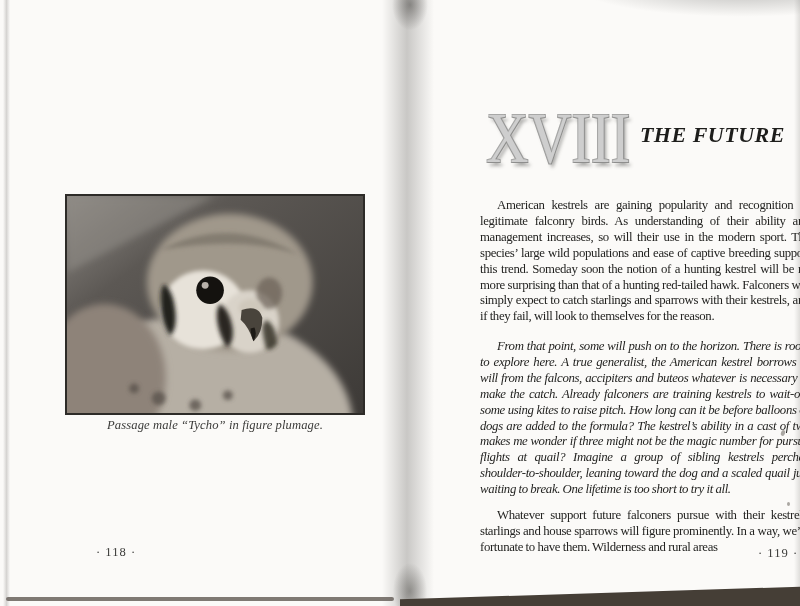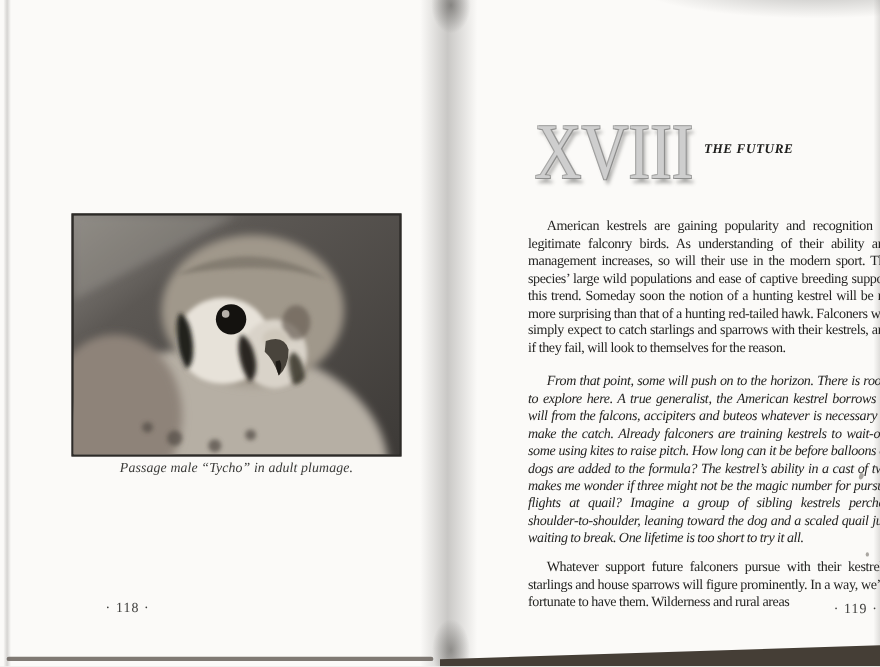--- a/index.html
+++ b/index.html
@@ -74,21 +74,21 @@
     color:#cecece;
     transform:scaleX(.82);transform-origin:left center;
     margin-right:-22px;
     text-shadow:
       1px 1px 0 #8e8e8d, -1px -1px 0 #a8a8a7,
       1px -1px 0 #9b9b9a, -1px 1px 0 #9b9b9a,
       3px 4px 4px rgba(70,70,68,.45);
     white-space:nowrap;
   }
   .chapter-title{
-    font-style:italic;font-weight:bold;font-size:12px;
+    font-style:italic;font-weight:bold;font-size:22px;
     letter-spacing:.5px;color:#1d1d1b;white-space:nowrap;
     margin-top:-6px;
   }
   .body-par{
     position:absolute;left:464px;width:330px;margin:16px;
     font-size:12.8px;line-height:15.9px;
     letter-spacing:-0.35px;word-spacing:-0.3px;
     text-align:justify;text-indent:17px;color:#242422;
   }
   .par-1{top:182px;}
@@ -152,21 +152,21 @@
 
       <g fill="#565048" opacity=".75" filter="url(#soft2)">
         <circle cx="93" cy="206" r="7"></circle>
         <circle cx="130" cy="213" r="6"></circle>
         <circle cx="163" cy="203" r="5"></circle>
         <circle cx="68" cy="196" r="5"></circle>
       </g>
     </svg>
   </div>
 
-  <div class="caption">Passage male “Tycho” in adult plumage.</div>
+  <div class="caption">Passage male “Tycho” in figure plumage.</div>
 
   <div class="pagenum left">· 118 ·</div>
 
   <div class="chapter-head">
     <span class="roman">XVIII</span>
     <span class="chapter-title">THE FUTURE</span>
   </div>
 
   <p class="body-par par-1">American kestrels are gaining popularity and recognition as legitimate falconry birds. As understanding of their ability and management increases, so will their use in the modern sport. The species’ large wild populations and ease of captive breeding support this trend. Someday soon the notion of a hunting kestrel will be no more surprising than that of a hunting red-tailed hawk. Falconers will simply expect to catch starlings and sparrows with their kestrels, and if they fail, will look to themselves for the reason.</p>
   <p class="body-par par-2">From that point, some will push on to the horizon. There is room to explore here. A true generalist, the American kestrel borrows at will from the falcons, accipiters and buteos whatever is necessary to make the catch. Already falconers are training kestrels to wait-on; some using kites to raise pitch. How long can it be before balloons or dogs are added to the formula? The kestrel’s ability in a cast of two makes me wonder if three might not be the magic number for pursuit flights at quail? Imagine a group of sibling kestrels perched shoulder-to-shoulder, leaning toward the dog and a scaled quail just waiting to break. One lifetime is too short to try it all.</p>

